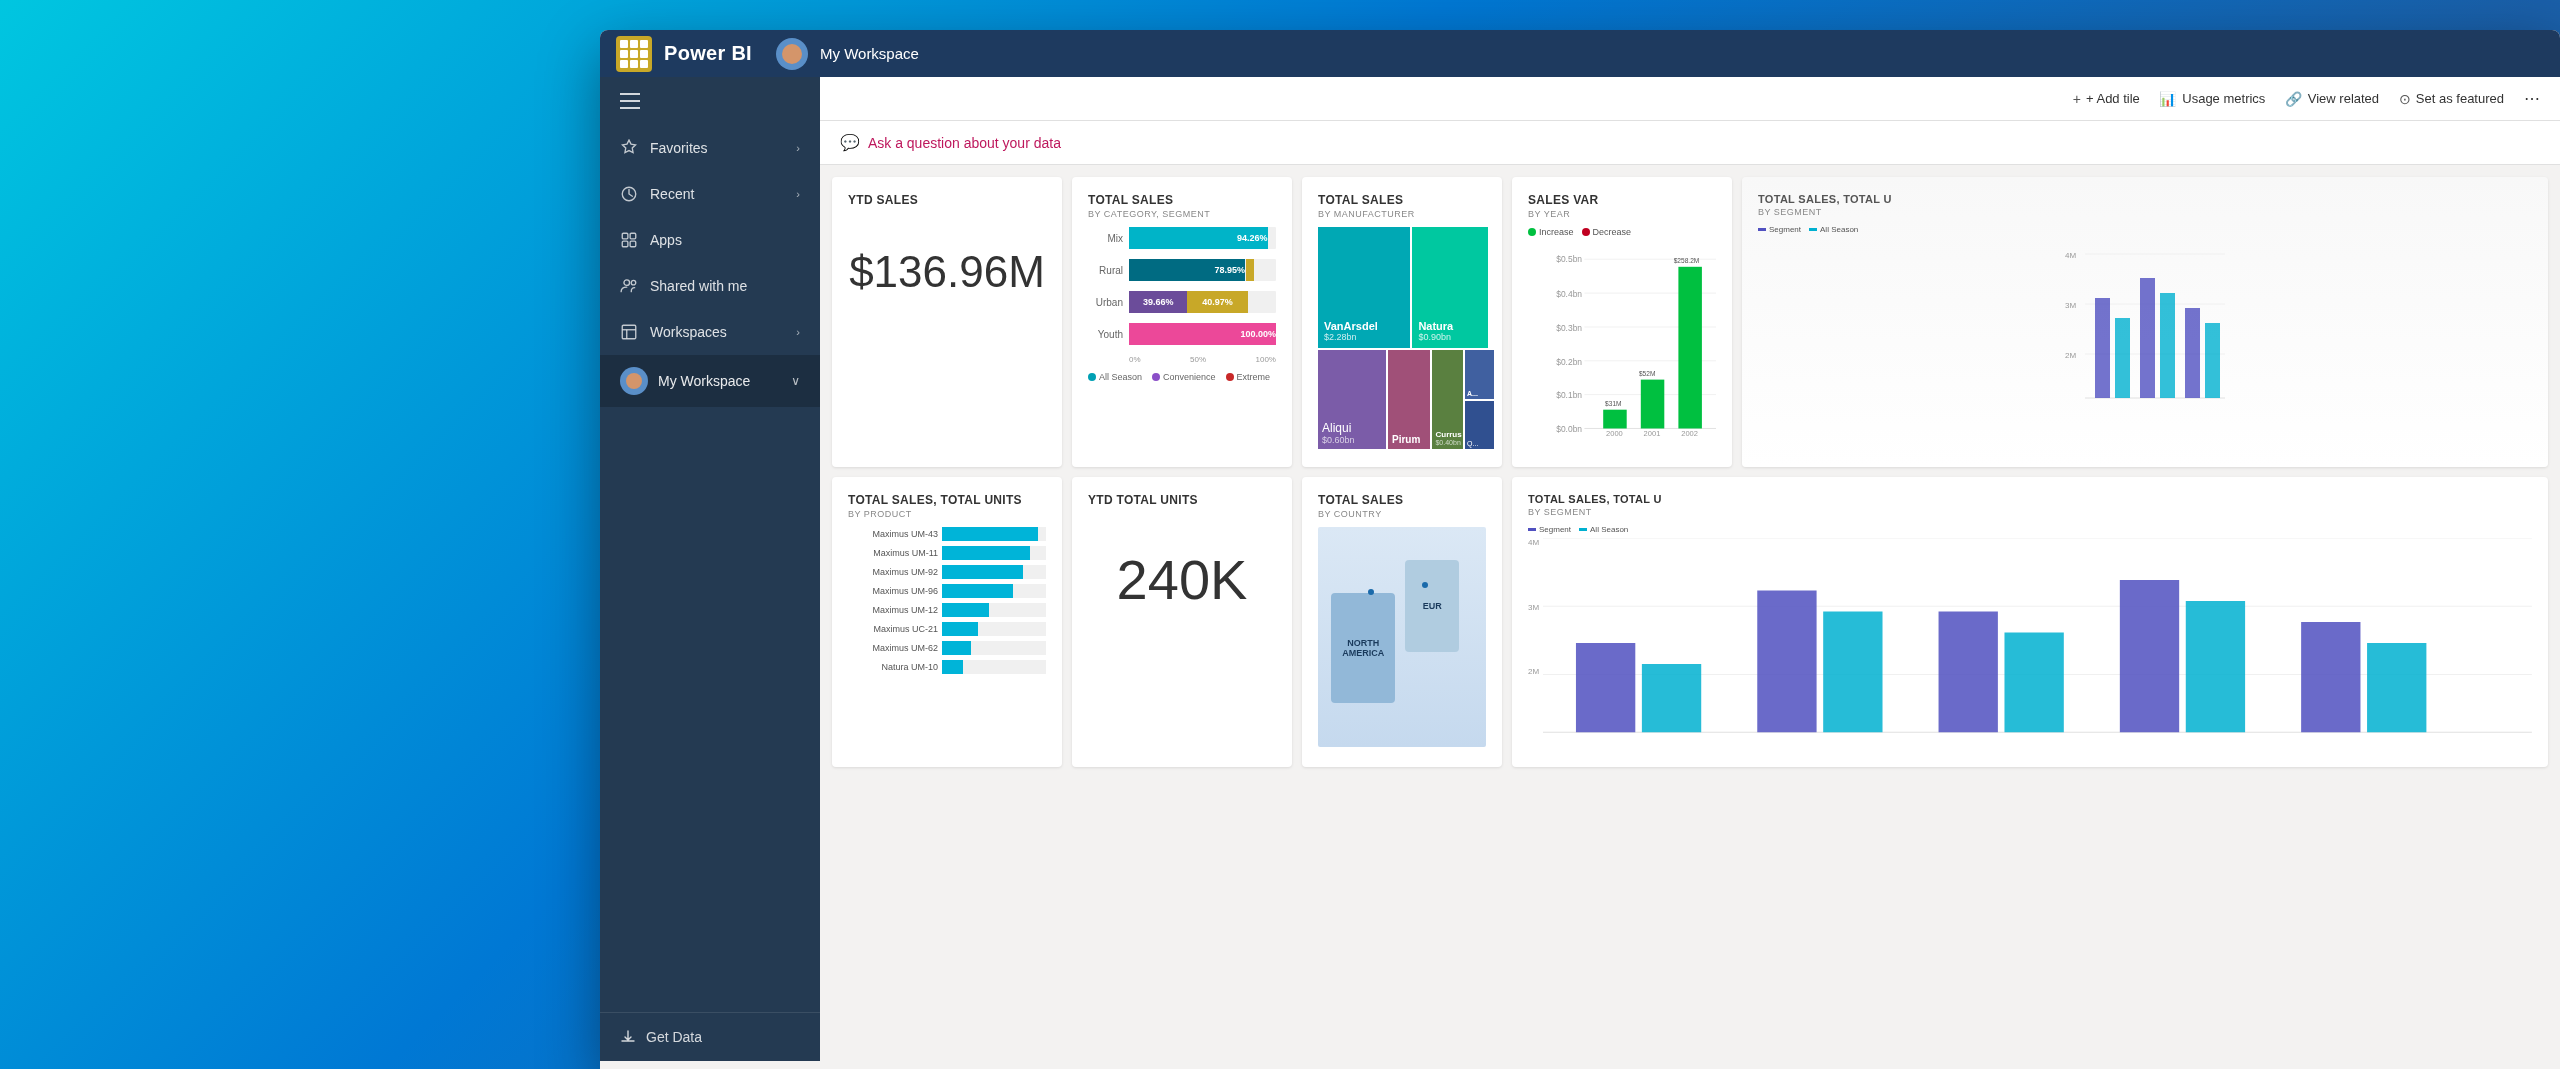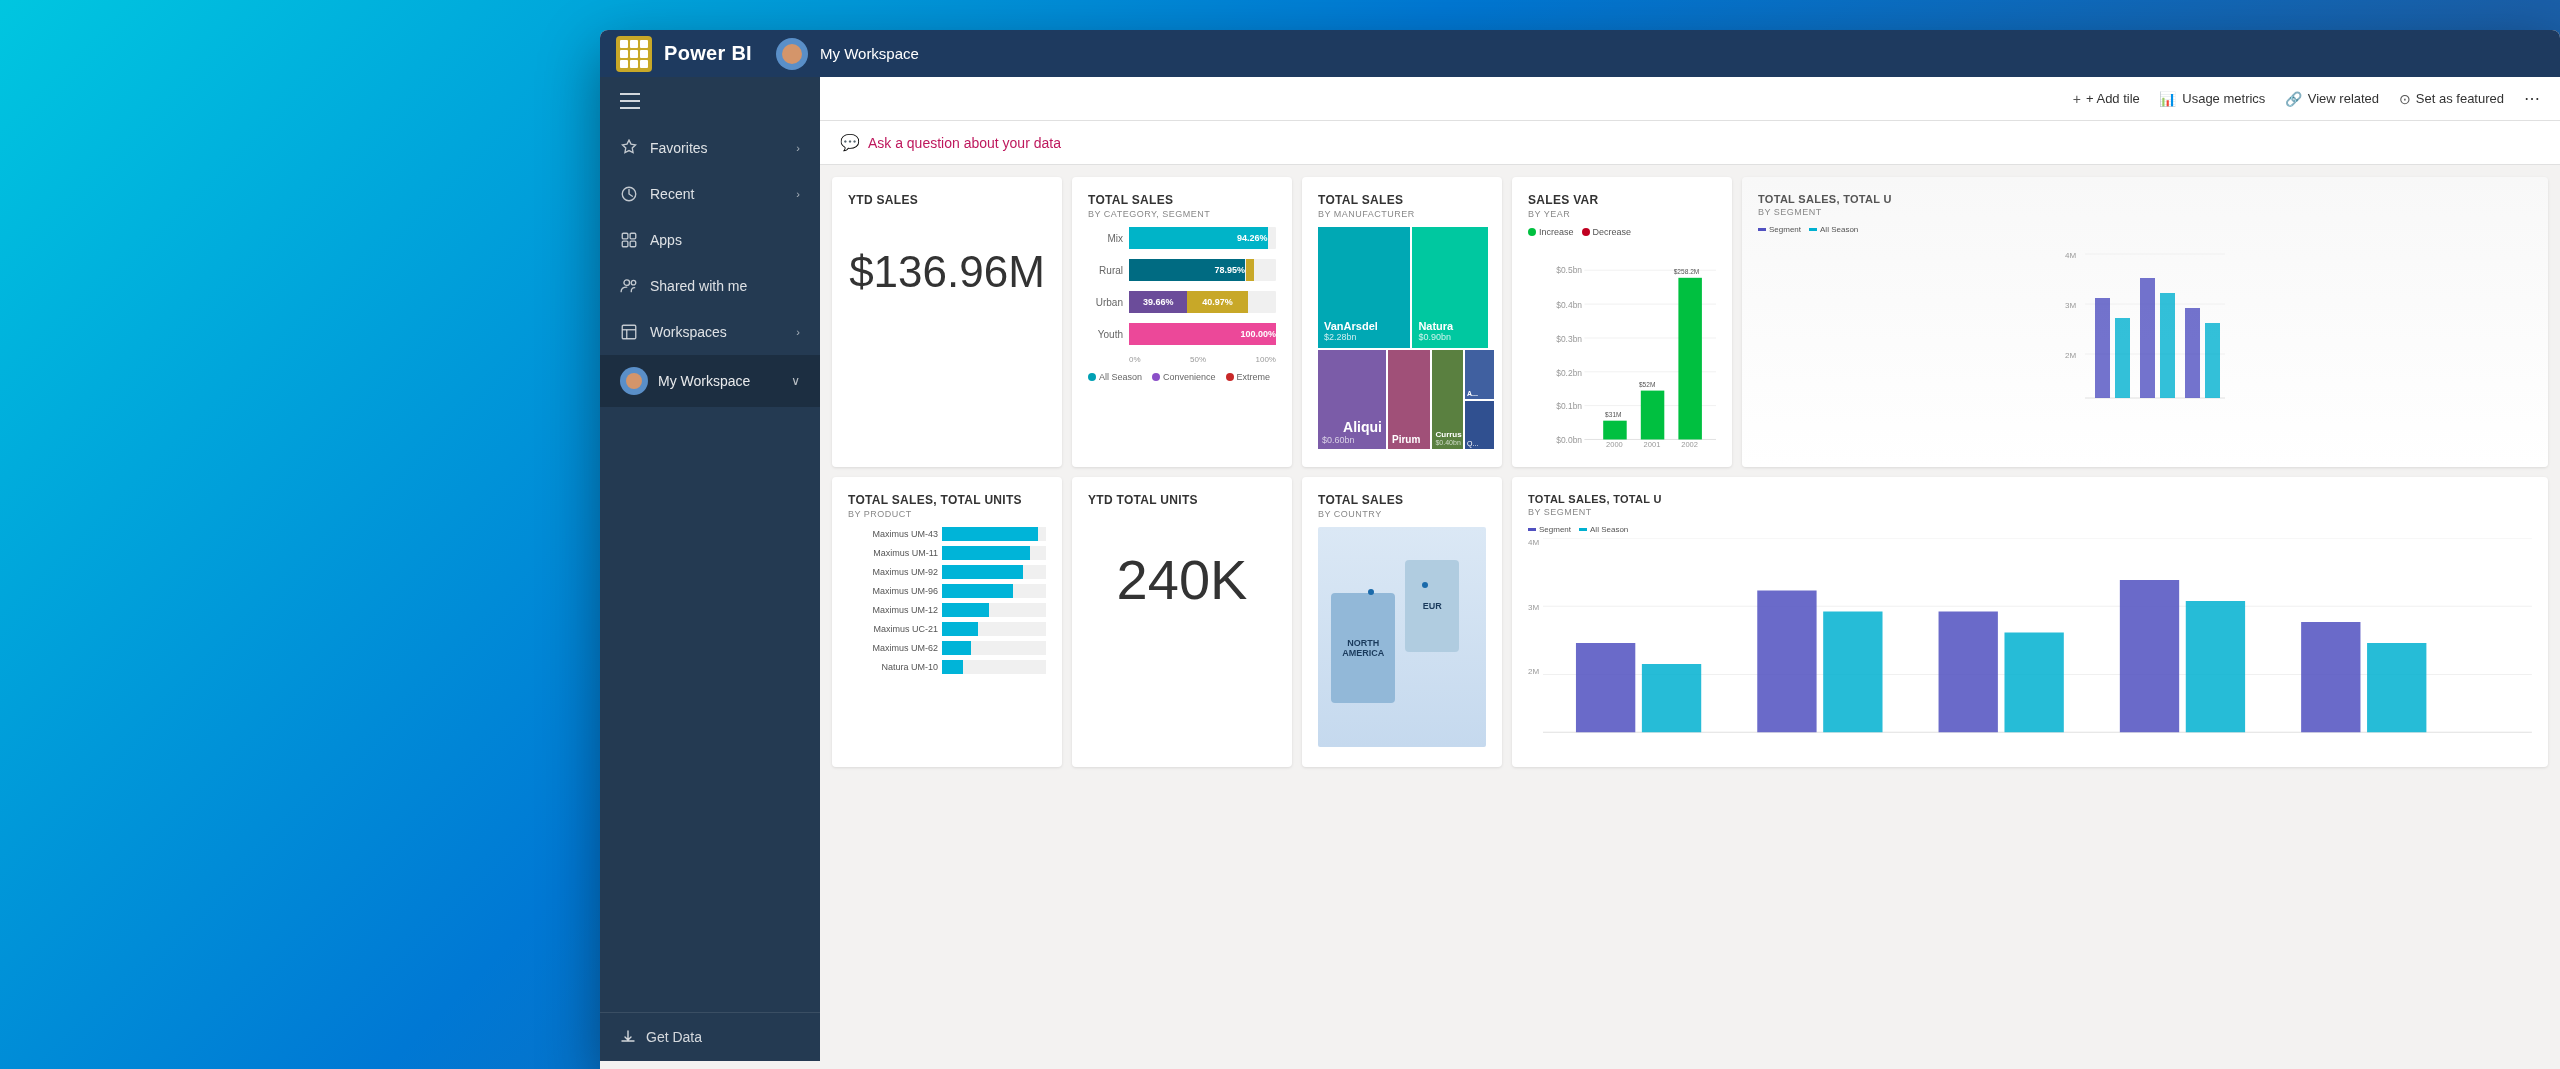--- a/index.html
+++ b/index.html
@@ -629,21 +629,21 @@
               <span style="font-size:9px; color:rgba(255,255,255,0.8);">$2.28bn</span>
             </div>
 
             <div style="background:#00c8a0; display:flex; flex-direction:column; justify-content:flex-end; padding:6px; grid-row:1; grid-column:2;">
               <span style="font-size:11px; font-weight:700; color:white;">Natura</span>
               <span style="font-size:9px; color:rgba(255,255,255,0.8);">$0.90bn</span>
             </div>
 
             <div style="grid-row:2; grid-column:1/3; display:grid; grid-template-columns:40% 25% 18% 17%; gap:2px;">
               <div style="background:#7b5ca8; display:flex; flex-direction:column; justify-content:flex-end; padding:4px;">
-                <span style="font-size:14px; font-weight:700; color:white;text-align:right;">Aliqui</span>
+                <span style="font-size:12px; font-weight:400; color:white;">Aliqui</span>
                 <span style="font-size:9px; color:rgba(255,255,255,0.7);">$0.60bn</span>
               </div>
               <div style="background:#a05078; display:flex; flex-direction:column; justify-content:flex-end; padding:4px;">
                 <span style="font-size:10px; font-weight:700; color:white;">Pirum</span>
               </div>
               <div style="background:#5a8040; display:flex; flex-direction:column; justify-content:flex-end; padding:3px; position:relative;">
                 <span style="font-size:8px; font-weight:700; color:white;">Currus</span>
                 <span style="font-size:7px; color:rgba(255,255,255,0.7);">$0.40bn</span>
               </div>
               <div style="display:grid; grid-template-rows:1fr 1fr; gap:2px;">
@@ -654,21 +654,21 @@
                   <span style="font-size:7px; color:white;">Q...</span>
                 </div>
               </div>
             </div>
           </div>
         </div>
 
         <div class="tile">
           <div class="tile-title">Sales Var</div>
           <div class="tile-subtitle">BY YEAR</div>
-          <div style="display:flex; gap:8px; margin-bottom:16px;">
+          <div style="display:flex; gap:8px; margin-bottom:5px;">
             <div style="display:flex; align-items:center; gap:3px;">
               <div style="width:8px; height:8px; border-radius:50%; background:#00c040;"></div>
               <span style="font-size:9px; color:#555;">Increase</span>
             </div>
             <div style="display:flex; align-items:center; gap:3px;">
               <div style="width:8px; height:8px; border-radius:50%; background:#c00020;"></div>
               <span style="font-size:9px; color:#555;">Decrease</span>
             </div>
           </div>
           <svg class="svg-chart" viewBox="0 0 200 200" style="height:200px;">

